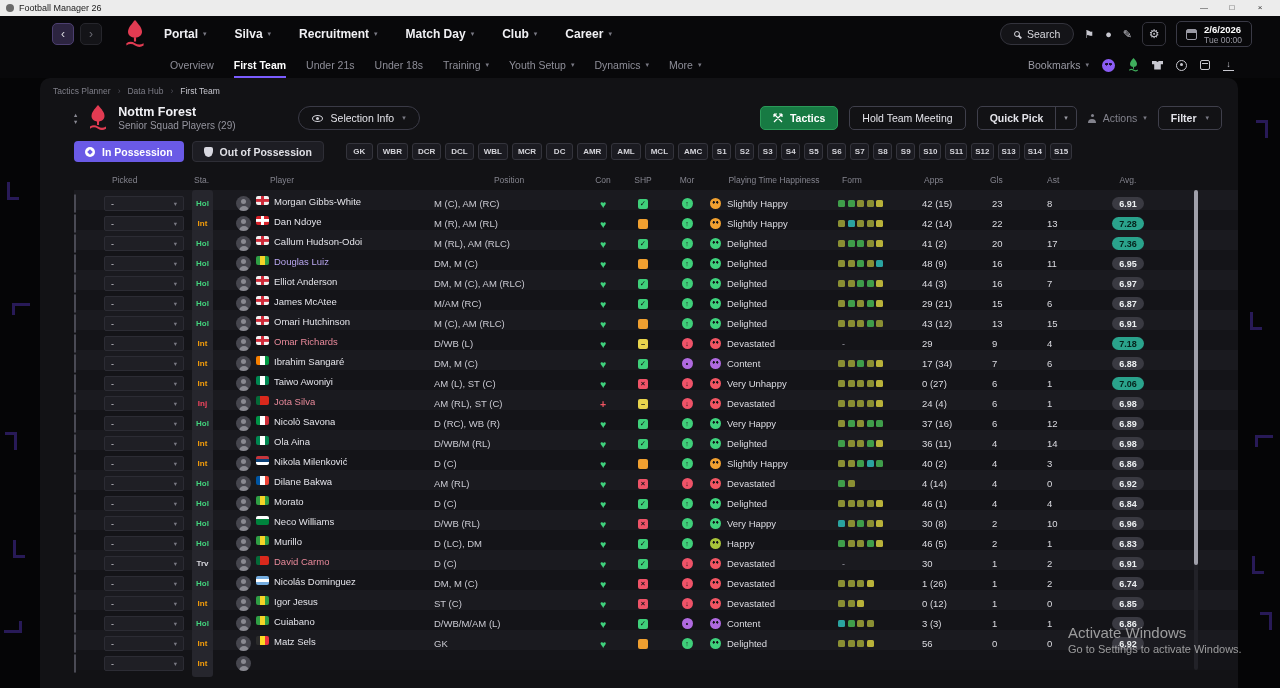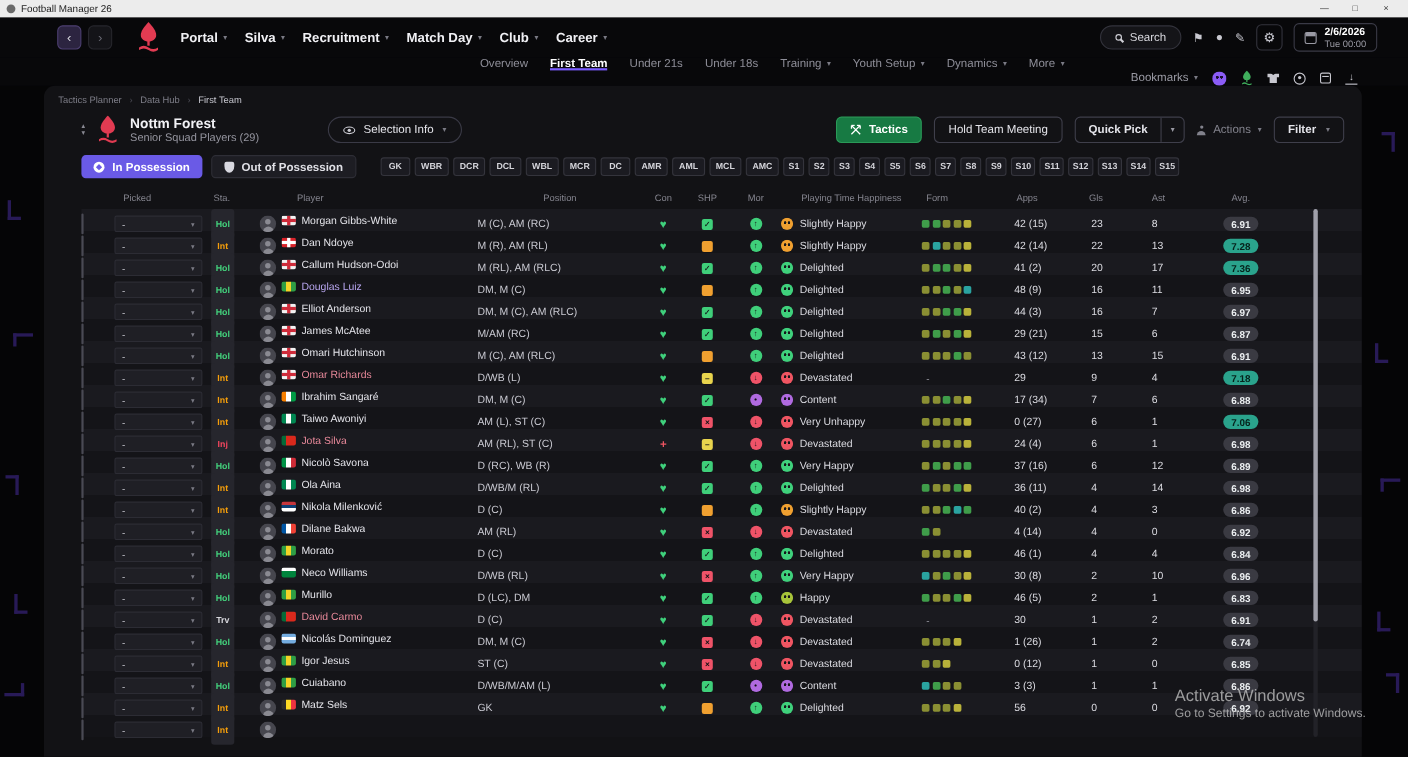--- a/index.html
+++ b/index.html
@@ -11,39 +11,39 @@
   .app-ico { width:8px; height:8px; border-radius:50%; background:#6a6a6a; display:inline-block; }
   .win-controls { margin-left:auto; display:flex; }
   .win-controls span { width:28px; text-align:center; font-size:8px; color:#333; line-height:16px; cursor:default; }
 
   
   .navbar { height:36px; background:#08080a; display:flex; align-items:center; padding:0 28px 0 52px; gap:6px; }
   .nav-btn { width:22px; height:22px; border-radius:5px; display:flex; align-items:center; justify-content:center; font-size:12px; flex:none; }
   .nav-back { background:#2c2440; border:1px solid #4c3f70; color:#d8d8de; }
   .nav-fwd { background:#141418; border:1px solid #26262c; color:#6a6a74; }
   .crest-nav { margin:0 12px 0 16px; display:flex; align-items:center; }
-  .menus { display:flex; gap:16px; }
+  .menus { display:flex; gap:28px; }
   .menu-item { display:flex; align-items:center; gap:5px; font-size:12px; font-weight:bold; color:#f0f0f4; cursor:default; }
   .caret { color:#7a7a84; font-size:7px; }
   .nav-right { margin-left:auto; display:flex; align-items:center; gap:10px; }
   .search-pill { display:flex; align-items:center; gap:7px; height:22px; padding:0 13px; border:1px solid #33333c; border-radius:11px; background:#141418; font-size:10.5px; color:#d8d8de; }
   .mag { width:6px; height:6px; border:1.5px solid #cfcfd6; border-radius:50%; position:relative; }
   .mag::after { content:""; position:absolute; width:4px; height:1.5px; background:#cfcfd6; transform:rotate(45deg); right:-3px; bottom:-1px; }
   .nav-icons { display:flex; gap:11px; align-items:center; color:#c8c8d0; font-size:11px; }
   .gear-box { width:24px; height:24px; border:1px solid #33333c; border-radius:5px; display:flex; align-items:center; justify-content:center; color:#c8c8d0; font-size:12px; }
   .date-box { display:flex; align-items:center; gap:7px; height:26px; padding:0 9px; border:1px solid #3a3a46; border-radius:5px; }
   .cal-ico { width:11px; height:11px; border:1px solid #9a9aa4; border-radius:2px; position:relative; }
   .cal-ico::before { content:""; position:absolute; top:0; left:0; right:0; height:3px; background:#9a9aa4; }
   .date-val { font-size:9.5px; font-weight:bold; color:#fff; }
   .time-val { font-size:8.5px; color:#9a9aa4; }
   .continue { display:flex; align-items:center; justify-content:space-between; height:26px; padding:0 13px; width:150px; background:linear-gradient(180deg,#f3d84a,#ddb92e); border:1px solid #8a76e8; border-radius:6px; font-weight:bold; font-size:11.5px; color:#201a00; font-family:inherit; }
   .continue .chev { font-size:13px; }
 
   
-  .subnav { height:26px; background:#08080a; display:flex; align-items:center; padding:0 46px 0 170px; font-size:10.5px;flex-direction:column; }
+  .subnav { height:26px; background:#08080a; display:flex; align-items:center; padding:0 46px 0 170px; font-size:10.5px; }
   #subnav-items { display:flex; gap:20px; height:100%; align-items:center; }
   .sub-item { color:#8e8e98; display:flex; gap:5px; align-items:center; height:100%; position:relative; cursor:default; }
   .sub-item.active { color:#fff; font-weight:bold; }
   .sub-item.active::after { content:""; position:absolute; left:0; right:0; bottom:0; height:2px; background:#7a5cff; }
   .subnav-right { margin-left:auto; display:flex; align-items:center; gap:13px; color:#9a9aa4; font-size:10.5px; }
   .smiley { width:13px; height:13px; border-radius:50%; background:radial-gradient(circle at 35% 40%,#1a1030 0 1.2px,rgba(0,0,0,0) 1.5px),radial-gradient(circle at 65% 40%,#1a1030 0 1.2px,rgba(0,0,0,0) 1.5px),#8b5cf6; }
   .kit-ico { width:11px; height:9px; background:#c8c8d0; clip-path:polygon(0 0,30% 0,50% 18%,70% 0,100% 0,100% 42%,80% 42%,80% 100%,20% 100%,20% 42%,0 42%); }
   .ball2 { width:11px; height:11px; border-radius:50%; border:1.5px solid #c8c8d0; position:relative; }
   .ball2::after { content:""; position:absolute; left:2.5px; top:2.5px; width:3px; height:3px; border-radius:50%; background:#c8c8d0; }
   .cal2 { width:10px; height:10px; border:1px solid #c8c8d0; border-radius:2px; position:relative; }

